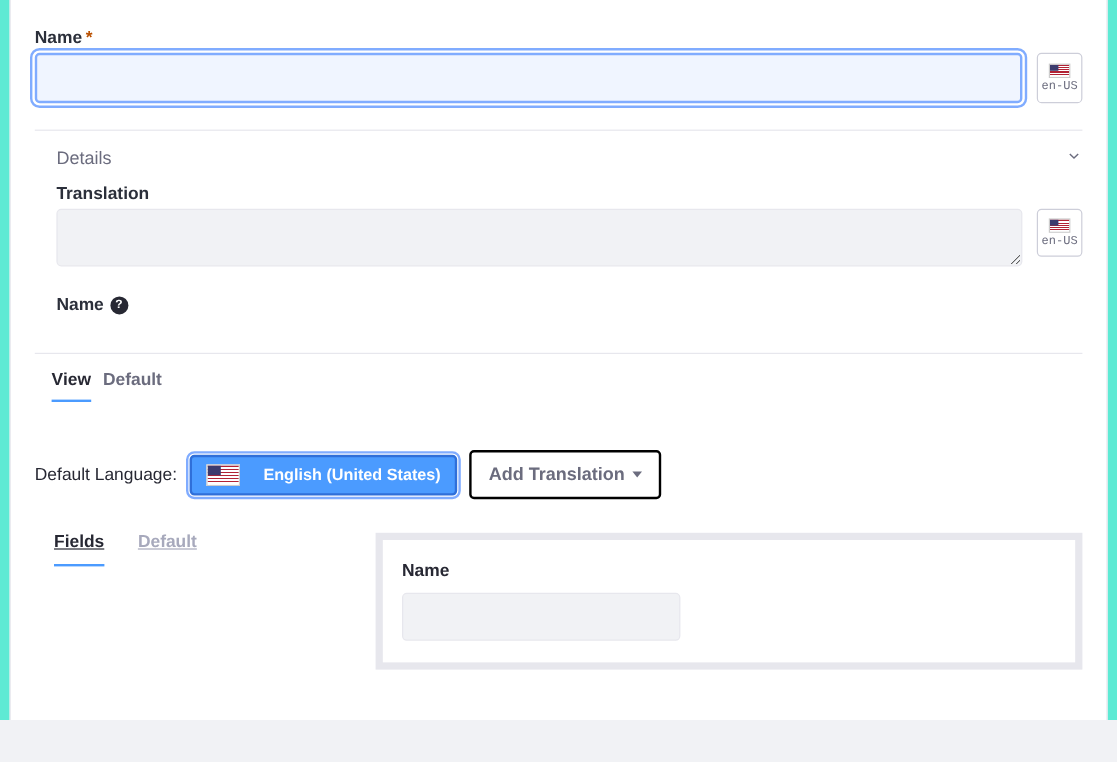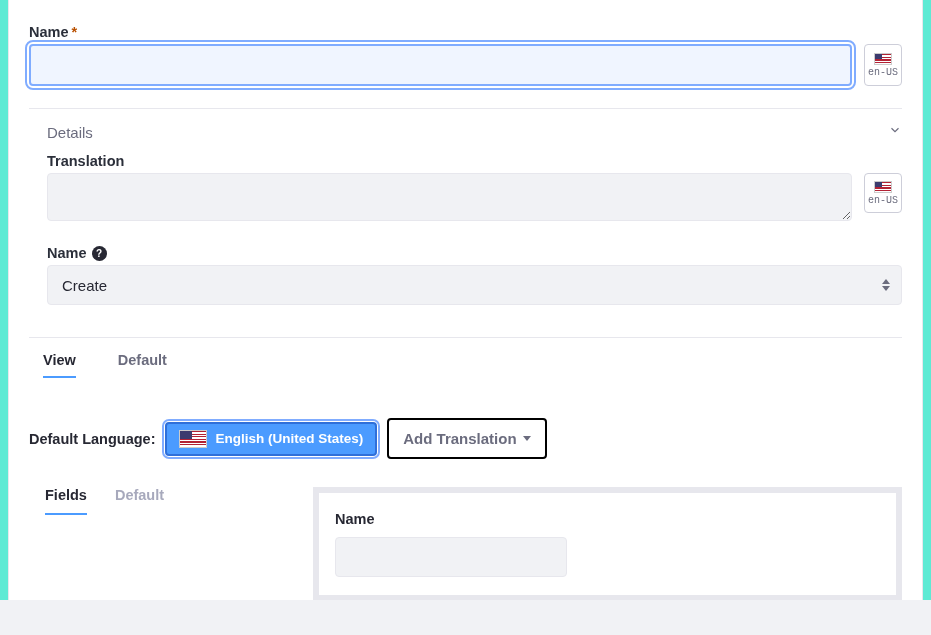--- a/index.html
+++ b/index.html
@@ -185,48 +185,48 @@
     height: 0;
     border-left: 4px solid transparent;
     border-right: 4px solid transparent;
   }
   .tri.up { border-bottom: 5px solid #6b6c7e; margin-bottom: 2px;}
   .tri.down { border-top: 5px solid #6b6c7e;}
 
   
   .tabs-row {
     display: flex;
-    gap: 42px;
+    gap: 10px;
     padding: 14px 0 0 14px;
   }
   .tab {
     font-size: 14.5px;
     font-weight: 600;
     color: #6b6c7e;
     padding-bottom: 8px;
     border-bottom: 2px solid transparent;
     cursor: pointer;
   }
   .tab.active { color: #272833; border-bottom-color: #4b9bff; }
 
   .lang-row {
     display: flex;
     align-items: center;
     gap: 10px;
     margin-top: 40px;
   }
   .lang-label {
     font-size: 14.5px;
-    font-weight: 700;
+    font-weight: 400;
     color: #272833;
   }
   .lang-btn {
     display: flex;
     align-items: center;
-    gap: 8px;
+    gap: 20px;
     background: #4b9bff;
     border: 2px solid #2f6fd9;
     outline: 2px solid #80acff;
     outline-offset: 1px;
     border-radius: 4px;
     padding: 6px 12px;
     color: #fff;
     font-weight: 700;
     font-size: 13.5px;
     cursor: pointer;
@@ -264,20 +264,21 @@
     gap: 28px;
     padding-left: 16px;
   }
   .fs-tab {
     font-size: 14.5px;
     font-weight: 600;
     color: #a7a9bc;
     padding-bottom: 10px;
     border-bottom: 2px solid transparent;
     cursor: pointer;
+    text-decoration: underline;
   }
   .fs-tab.active { color: #272833; border-bottom-color: #4b9bff; }
 
   .preview-panel {
     flex: 1;
     border: 6px solid #e7e7ed;
     background: #fff;
     padding: 18px 16px;
     min-height: 100px;
   }
@@ -331,29 +332,20 @@
         <textarea class="desc-area" style=""></textarea>
         <div class="locale-chip small">
           <span class="flag-us"></span>
           <span>en-US</span>
         </div>
       </div>
 
       <div class="field-label" style="margin-top:24px;">
         <span>Name</span>
         <span class="help-dot">?</span>
-      </div>
-      <div class="mode-select-wrap">
-        <select class="mode-select">
-          <option>Create</option>
-        </select>
-        <span class="updown">
-          <span class="tri up"></span>
-          <span class="tri down"></span>
-        </span>
       </div>
 
     </div>
 
     <hr class="divider" style="margin-top:32px;">
 
     <div class="tabs-row">
       <div class="tab active">View</div>
       <div class="tab">Default</div>
     </div>

